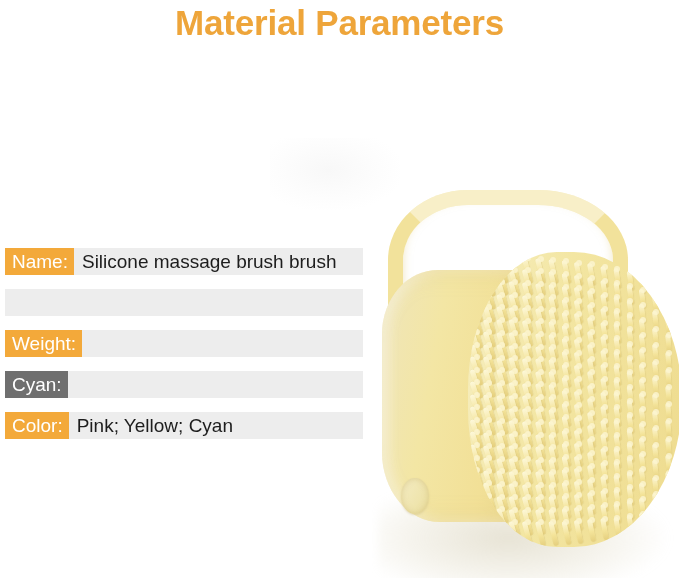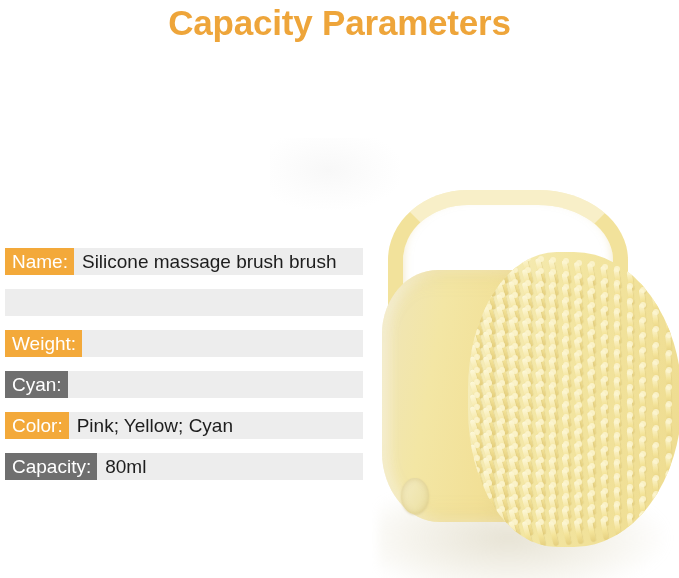--- a/index.html
+++ b/index.html
@@ -193,21 +193,21 @@
     height: 72px;
     background: radial-gradient(ellipse at 45% 45%,
         rgba(248,248,248,1) 0%,
         rgba(252,252,252,0.85) 45%,
         rgba(255,255,255,0) 75%);
   }
 </style>
 </head>
 <body>
 
-<div id="page-title">Capacity Parameters</div>
+<div id="page-title">Material Parameters</div>
 
 <div id="bg-artifact"></div>
 
 <div id="spec-table">
 
   <div class="spec-row">
     <div class="spec-value-bar"></div>
     <div class="spec-label orange">Name:</div>
     <div class="spec-value">Silicone massage brush brush</div>
   </div>
@@ -225,25 +225,20 @@
     <div class="spec-value-bar"></div>
     <div class="spec-label gray">Cyan:</div>
   </div>
 
   <div class="spec-row">
     <div class="spec-value-bar"></div>
     <div class="spec-label orange">Color:</div>
     <div class="spec-value">Pink; Yellow; Cyan</div>
   </div>
 
-  <div class="spec-row">
-    <div class="spec-value-bar"></div>
-    <div class="spec-label gray">Capacity:</div>
-    <div class="spec-value">80ml</div>
-  </div>
 
 </div>
 
 <div id="product-photo">
   <div class="brush-stage">
     <div class="brush-shadow"></div>
     <div class="brush-handle"></div>
     <div class="brush-body">
       <div class="brush-button"></div>
     </div>

